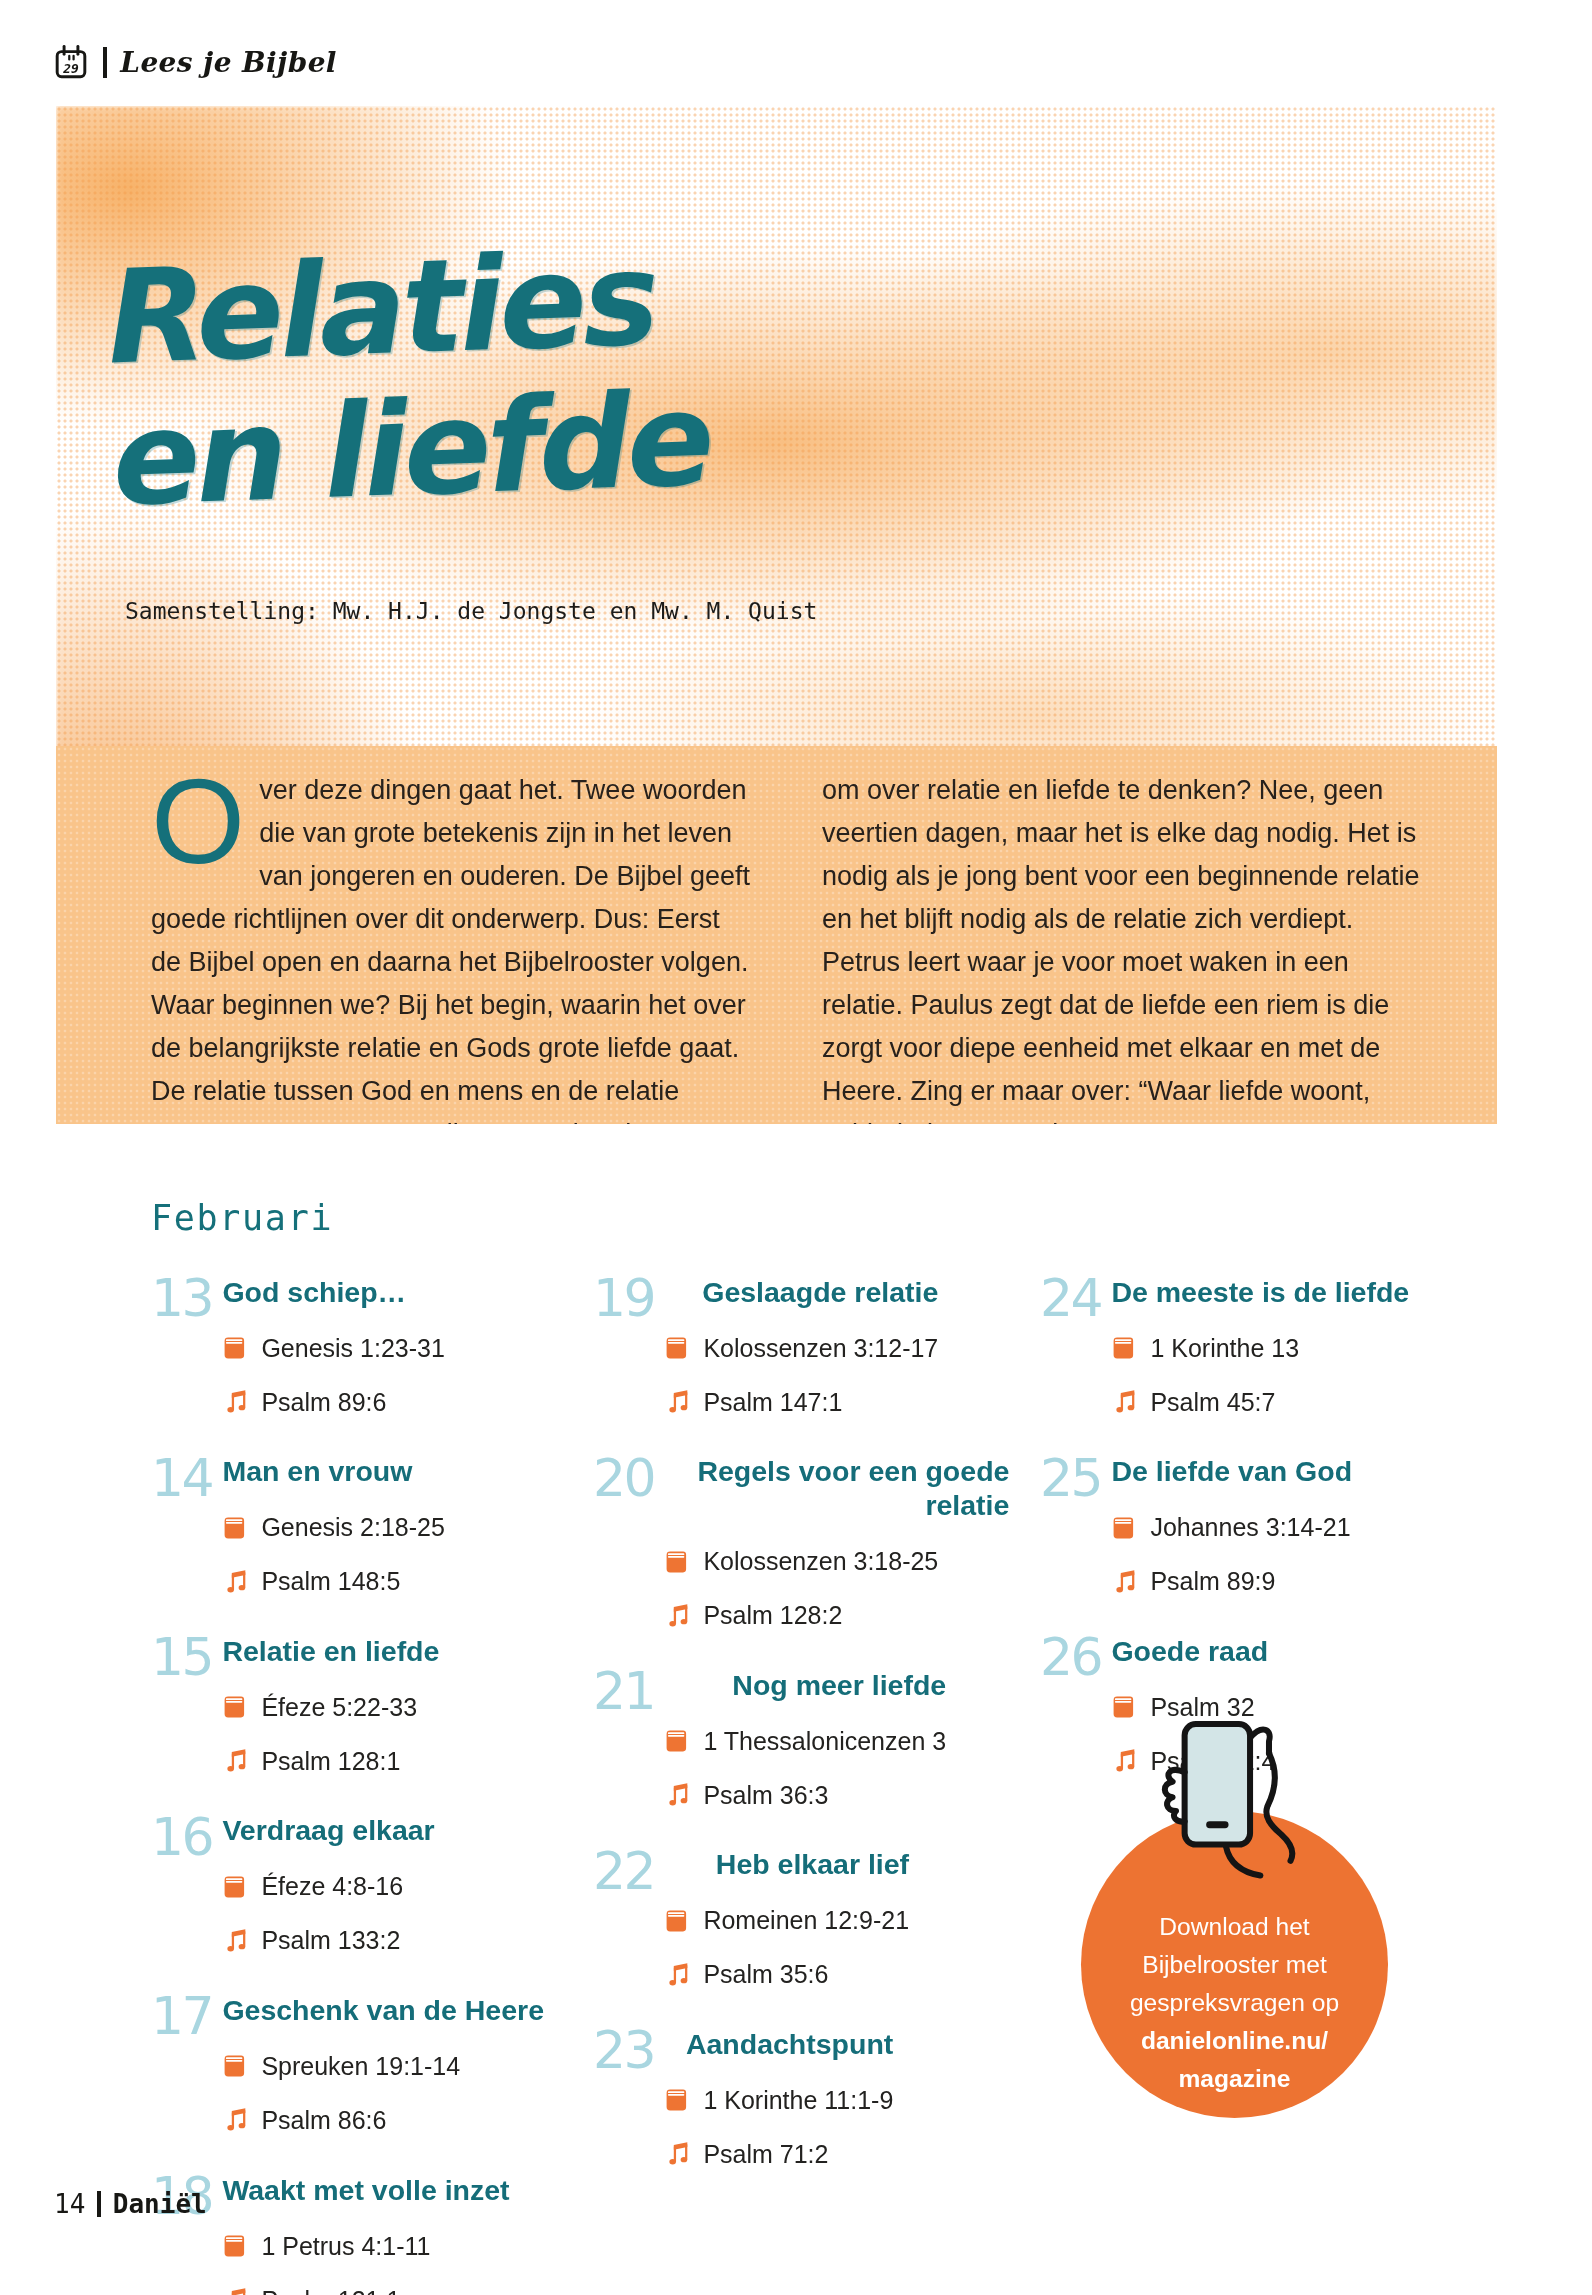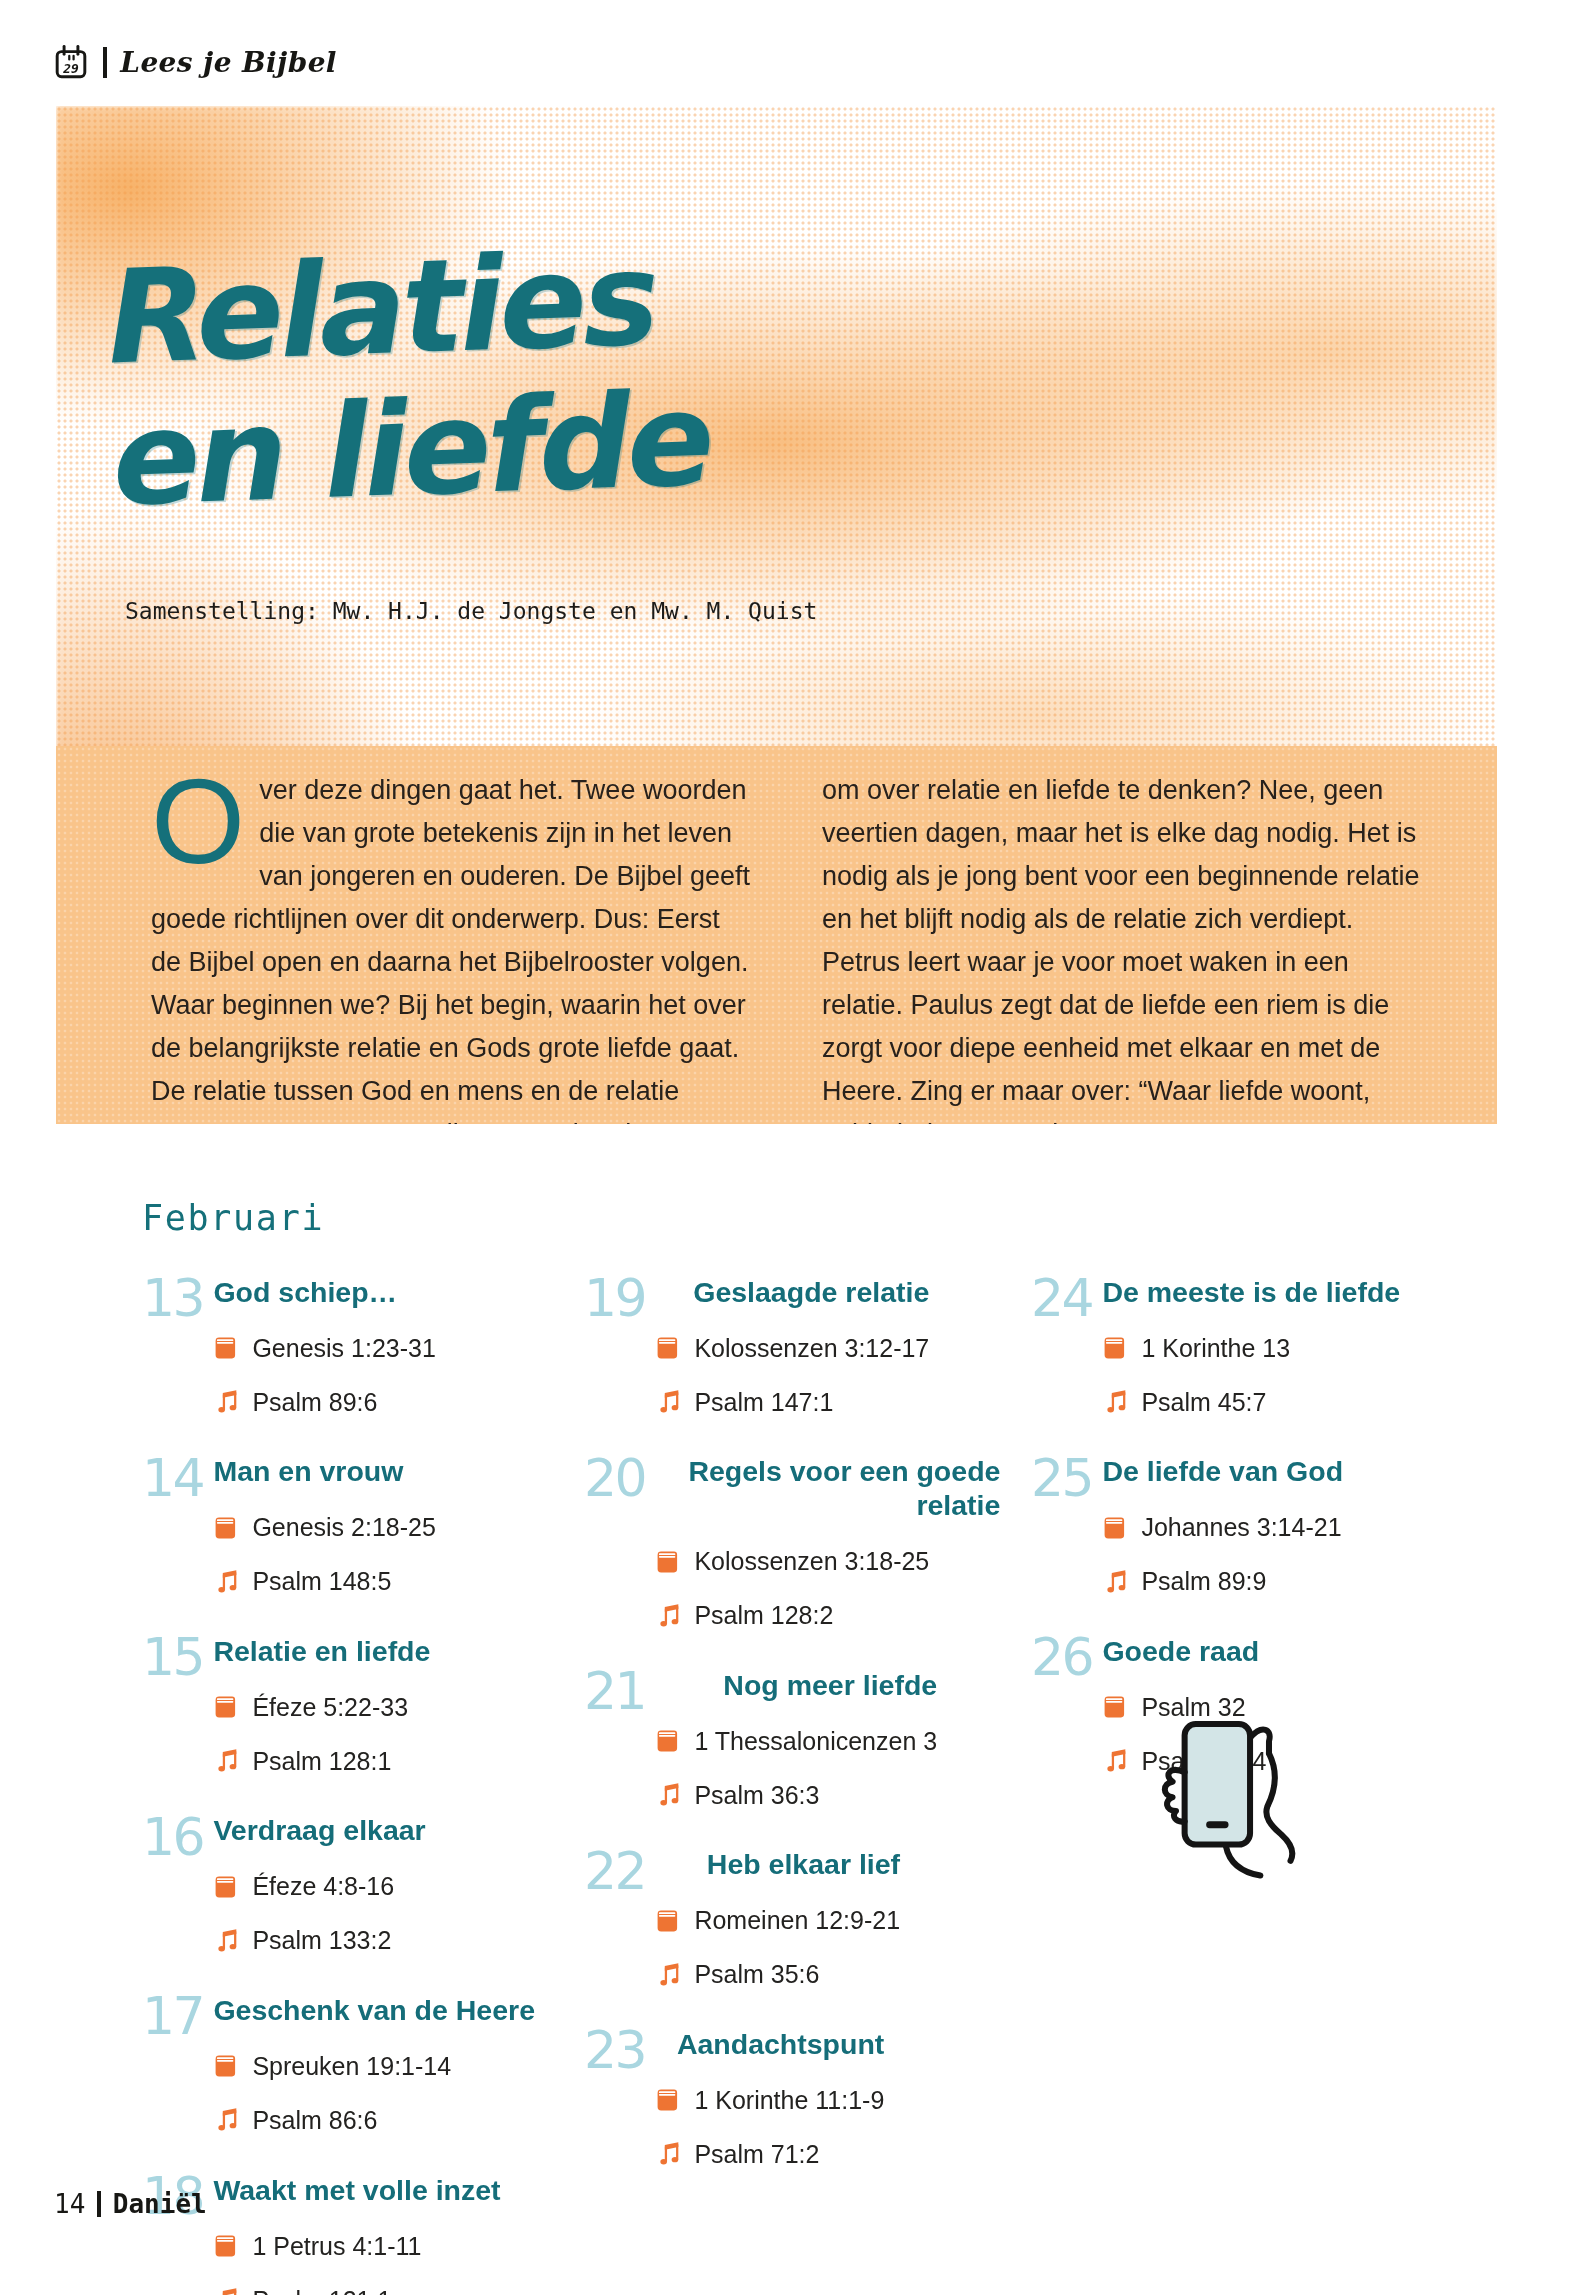--- a/index.html
+++ b/index.html
@@ -35,21 +35,21 @@
     transform:rotate(-2deg);text-shadow:1.7px 1.7px 0 rgba(21,112,122,.25);}
   .byline{position:absolute;left:60px;top:492px;z-index:2;
     font-family:"DejaVu Sans Mono",monospace;font-size:23px;color:#1d1c1a;margin-left:9px;}
 
   .hero-body{position:absolute;left:95px;top:663px;z-index:2;display:flex;gap:67px;}
   .hero-col{width:604px;font-size:27px;line-height:43px;color:#27211c;}
   .dropcap{float:left;font-size:121px;line-height:.78;color:#15707a;
     margin:5.2px 14px 0 0;font-weight:400;font-family:"Liberation Sans",sans-serif;}
 
   
-  .schedule{position:absolute;left:142px;top:1198px;width:1346px;height:1018px;}
+  .schedule{position:absolute;left:151px;top:1198px;width:1346px;height:1018px;}
   .month{font-family:"DejaVu Sans Mono",monospace;font-size:35px;font-weight:500;
          color:#15707a;letter-spacing:1.7px;}
   .sched-col{position:absolute;top:74px;width:427px;}
   .col-1{left:0;}.col-2{left:442px;text-align:right;}.col-3{left:889px;}
   .entry{display:flex;gap:10.4px;margin-bottom:35px;}
   .day{width:61px;flex:none;font-family:"DejaVu Sans",sans-serif;font-size:52px;line-height:1;
        color:#a9d6e0;font-weight:500;letter-spacing:-2.6px;}
   .entry-content{padding-top:2.6px;}
   .entry-title{font-size:28.5px;line-height:34px;font-weight:700;color:#156d79;margin-bottom:5.2px;}
   .rrow{display:flex;align-items:center;gap:13px;margin-top:25px;}
@@ -481,20 +481,29 @@
                   <path d="M11.3 4.6 26.9 1.3v5.6L11.3 10.2z"></path>
                 </g>
               </svg>
             <span class="rtext">Psalm 32:4</span>
           </div>
         </div>
       </div>
     </div>
   </div>
 
+  <div class="promo-circle">
+    <div class="promo-text">
+      <div>Download het</div>
+      <div>Bijbelrooster met</div>
+      <div>gespreksvragen op</div>
+      <div class="b">danielonline.nu/</div>
+      <div class="b">magazine</div>
+    </div>
+  </div>
 
   <div class="phone-wrap">
     <svg width="190" height="198" viewBox="0 0 220 230">
       <g fill="none" stroke="#141414" stroke-width="7" stroke-linecap="round" stroke-linejoin="round">
         <path d="M124 66 C138 50 150 56 146 70 L146 84"></path>
         <path d="M146 84 C158 108 152 130 144 146 C140 158 148 168 160 178 C170 187 177 197 171 209"></path>
         <path d="M96 192 C100 212 114 222 136 226"></path>
       </g>
       <rect x="48" y="50" width="76" height="140" rx="13" fill="#d3e5e7" stroke="#141414" stroke-width="7"></rect>
       <rect x="73" y="163" width="26" height="8" rx="4" fill="#141414"></rect>

